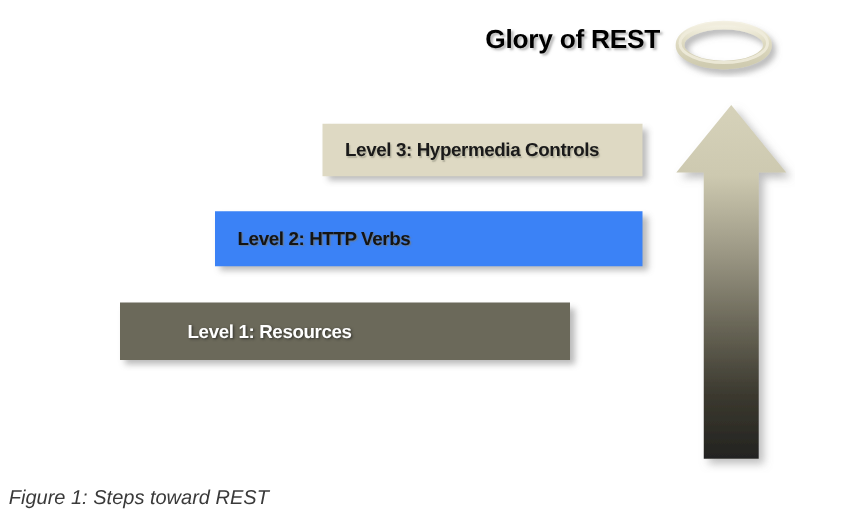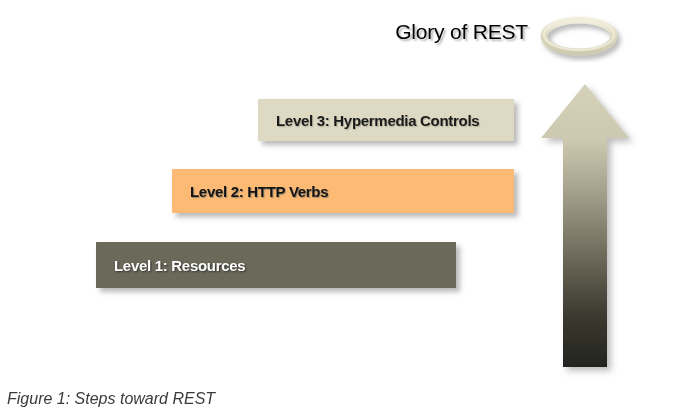--- a/index.html
+++ b/index.html
@@ -25,21 +25,21 @@
 
   
   .glory-title {
     position: absolute;
     left: 358px;
     top: 20px;
     width: 170px;
     text-align: right;
     font-family: "Liberation Sans", sans-serif;
     font-size: 21px;
-    font-weight: normal;
+    font-weight: bold;
     letter-spacing: -0.2px;
     color: #000000;
     text-shadow: 2px 2px 2px rgba(120,120,120,0.55);
     white-space: nowrap;
   }
 
   
   .halo-wrap {
     position: absolute;
     left: 538px;
@@ -70,30 +70,31 @@
     left: 258px; top: 99px; width: 256px; height: 42px;
     background: #ded9c3;
   }
   .level-bar.lvl3 .bar-label {
     color: #1a1a1a;
     text-shadow: 1px 1px 1px rgba(160,158,140,0.7);
   }
 
   .level-bar.lvl2 {
     left: 172px; top: 169px; width: 342px; height: 44px;
-    background: #fdba74;
+    background: #3b82f6;
   }
   .level-bar.lvl2 .bar-label {
     color: #141414;
     text-shadow: 1px 1px 1px rgba(120,118,105,0.7);
   }
 
   .level-bar.lvl1 {
     left: 96px; top: 242px; width: 360px; height: 46px;
     background: #6b695a;
+    padding-left: 36px;
   }
   .level-bar.lvl1 .bar-label {
     color: #ffffff;
     text-shadow: 1px 1px 2px rgba(40,40,35,0.85);
   }
 
   .level-bar.lvl0 {
     left: 20px; top: 320px; width: 494px; height: 46px;
     background: #242424;
   }

